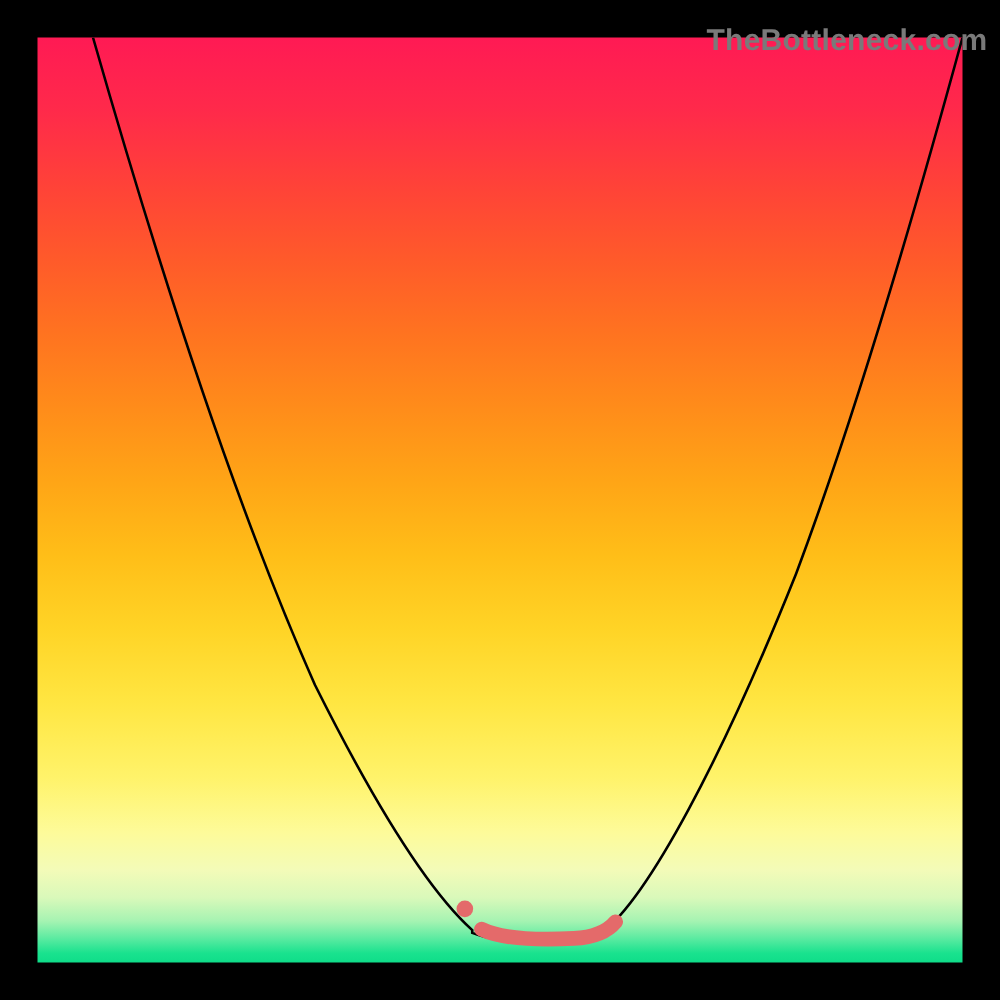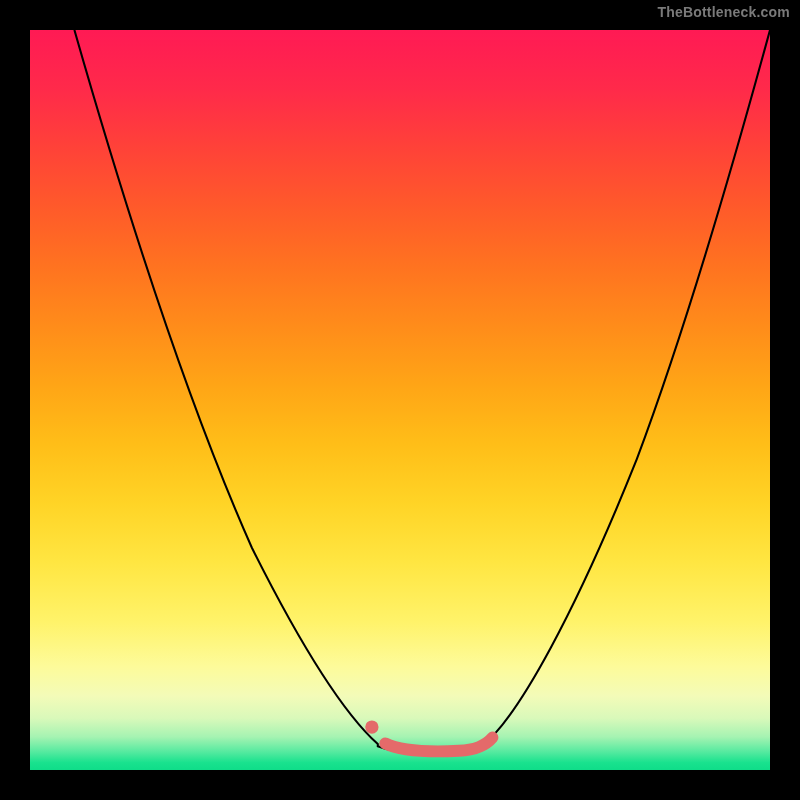--- a/index.html
+++ b/index.html
@@ -12,24 +12,24 @@
     font-family: Arial, Helvetica, sans-serif;
   }
   .outer {
     position: relative;
     width: 800px;
     height: 800px;
     background: #000;
   }
   .watermark {
     position: absolute;
-    top: 4px;
+    top: 19px;
     right: 10px;
     color: #7a7a7a;
-    font-size: 14px;
+    font-size: 24px;
     font-weight: 600;
     letter-spacing: 0.2px;
     z-index: 10;
   }
   .plot {
     position: absolute;
     left: 30px;
     top: 30px;
     width: 740px;
     height: 740px;

